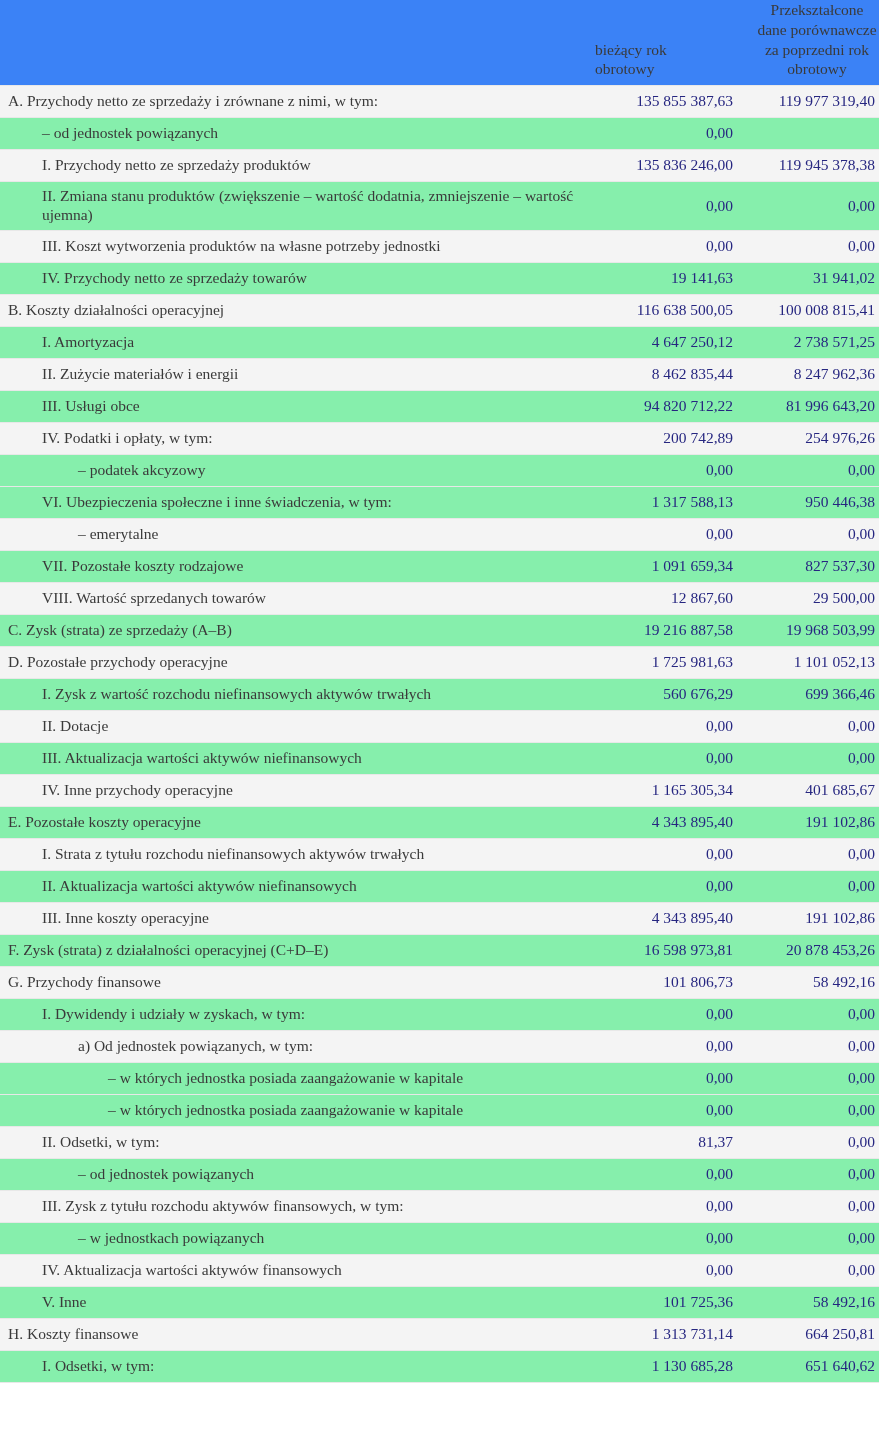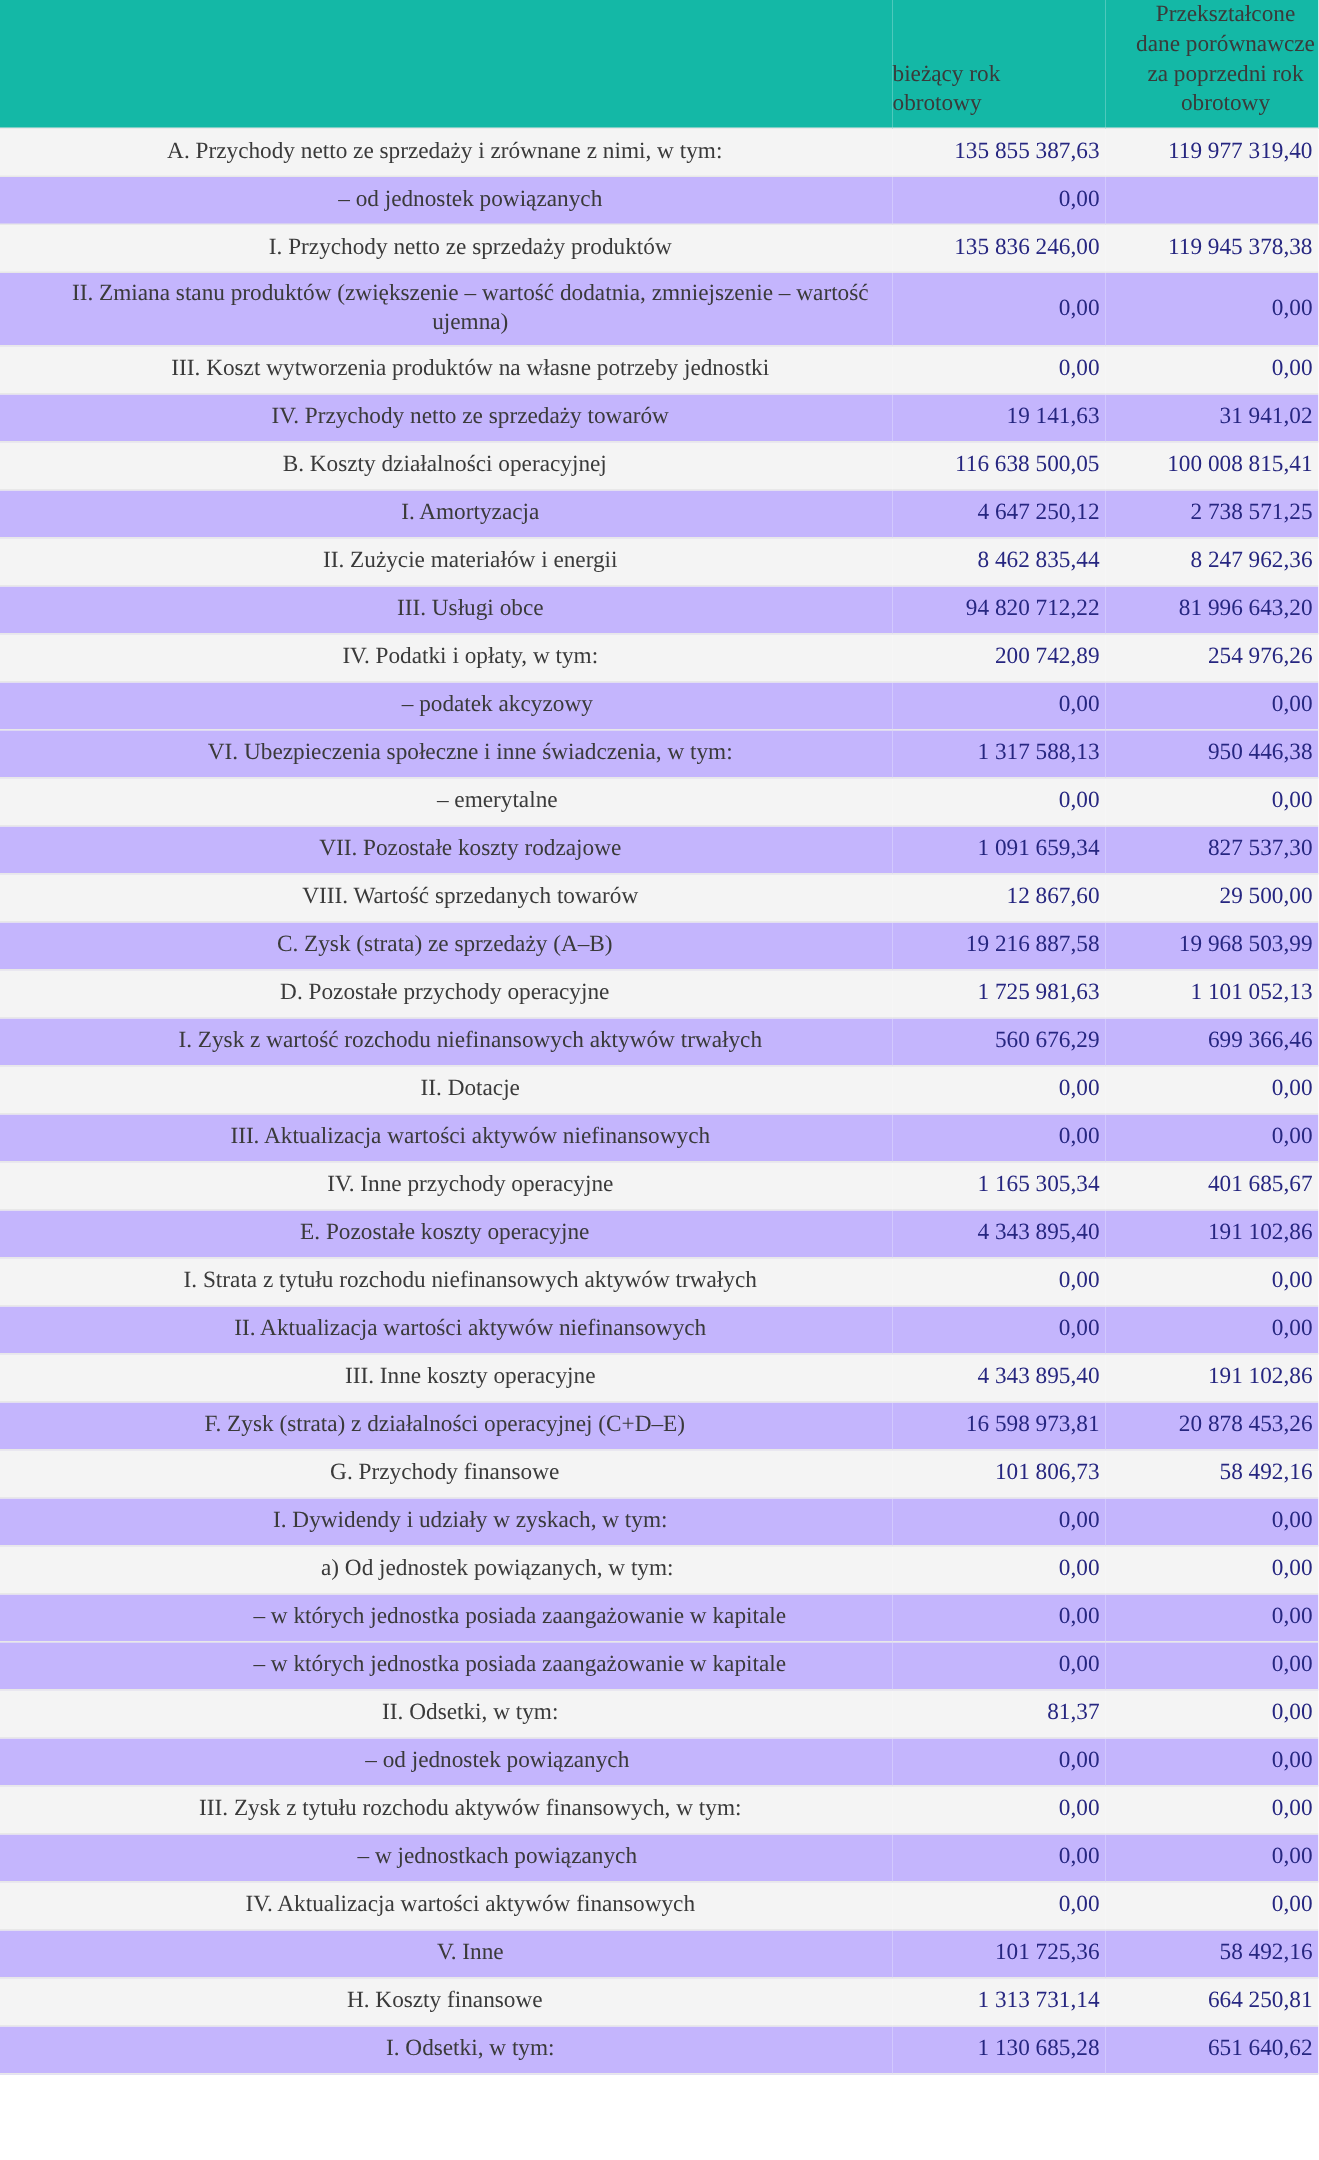--- a/index.html
+++ b/index.html
@@ -20,21 +20,21 @@
     width: 879px;
     border-collapse: collapse;
     table-layout: fixed;
   }
 
   
   thead th {
     font-weight: normal;
     vertical-align: bottom;
     padding: 0 0 6px 0;
-    background: #14b8a6;
+    background: #3b82f6;
     border: none;
   }
   th.col-label {
     width: 595px;
   }
   th.col-num {
     width: 142px;
   }
   th.col-num2 {
     width: 142px;
@@ -48,42 +48,42 @@
     white-space: nowrap;
   }
   .hdr-text.wide {
     text-align: center;
     padding-right: 0;
     margin-right: -18px;
   }
 
   
   tbody tr {
-    background: #c4b5fd;
+    background: #86efac;
   }
   tbody tr.alt {
     background: #f4f4f4;
   }
   tbody td {
     border-top: 1px solid #e8e8e8;
     border-bottom: 1px solid #e8e8e8;
     padding: 0;
     height: 27px;
     vertical-align: middle;
   }
   tbody tr.tall td {
     height: 44px;
   }
 
   td.label {
     font-size: 15.5px;
     line-height: 1.22;
     color: #3a3a3a;
     padding: 2px 10px 2px 8px;
-    text-align: center;
+    text-align: left;
   }
   td.label .ind1 { display: block; padding-left: 0px; }
   td.label .ind2 { display: block; padding-left: 34px; }
   td.label .ind3 { display: block; padding-left: 70px; }
   td.label .ind4 { display: block; padding-left: 100px; }
 
   td.num {
     font-size: 15.5px;
     line-height: 1.22;
     color: #262680;

